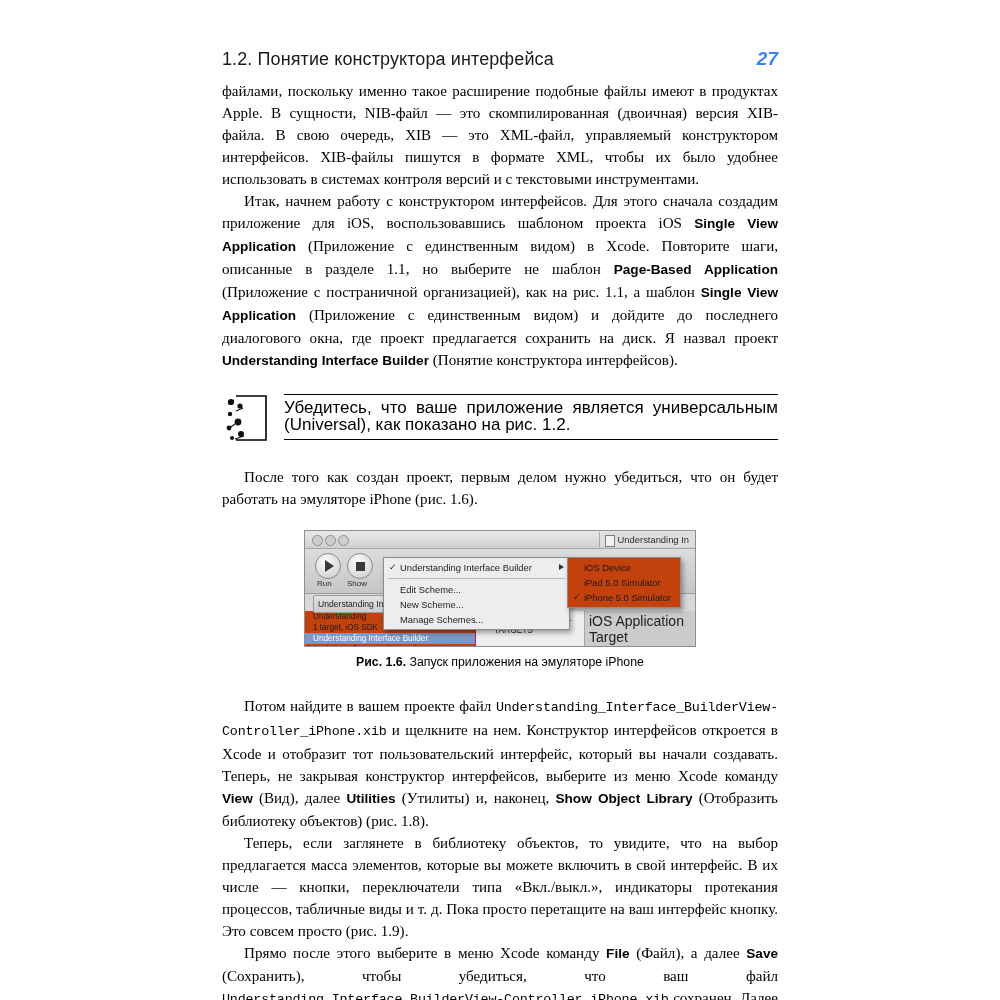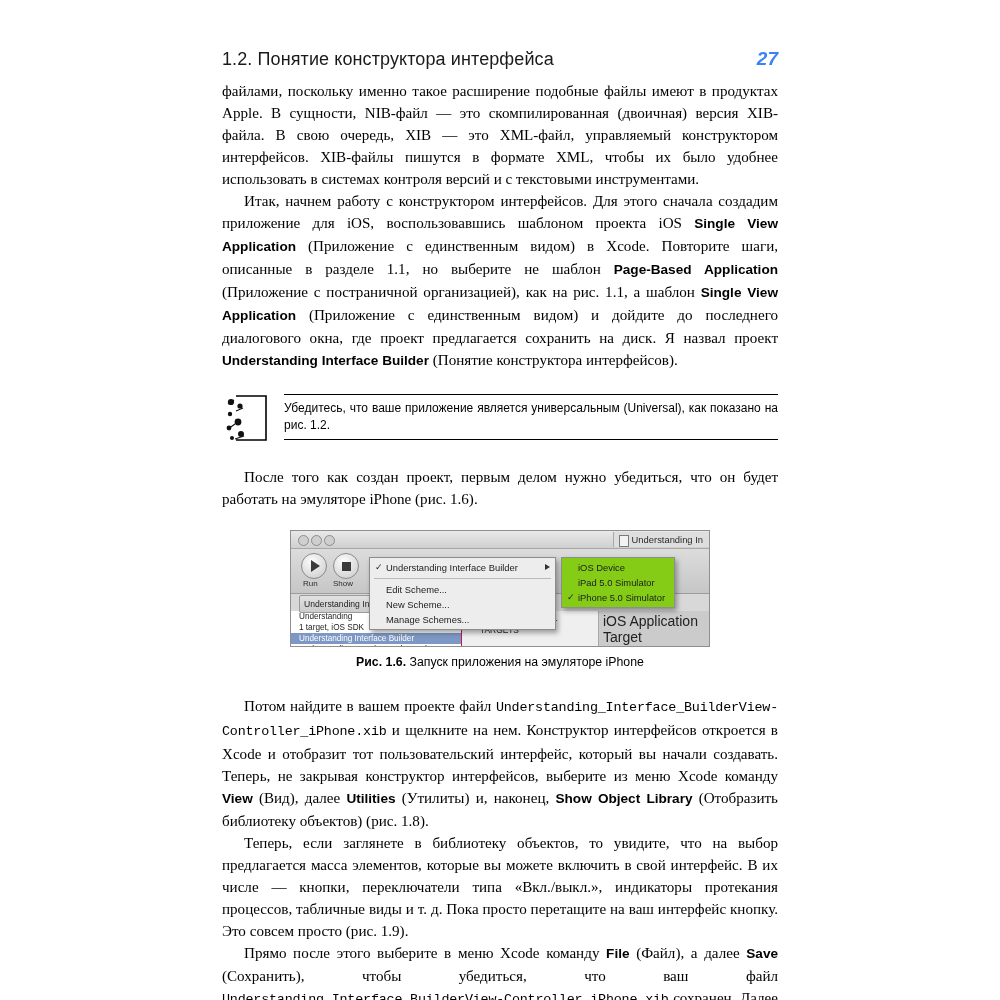--- a/index.html
+++ b/index.html
@@ -78,21 +78,21 @@
     padding-left: 62px;
     min-height: 52px;
   }
   .note-rules {
     border-top: 1.6px solid #000;
     border-bottom: 1.6px solid #000;
     padding: 5px 0 6px 0;
   }
   .note-text {
     font-family: "Liberation Sans", sans-serif;
-    font-size: 12px;
+    font-size: 17px;
     line-height: 16.5px;
     text-align: justify;
   }
   .note-icon {
     position: absolute;
     left: 0;
     top: -2px;
     width: 52px;
     height: 54px;
   }
@@ -103,21 +103,20 @@
     justify-content: center;
   }
   .screenshot {
     position: relative;
     width: 390px;
     height: 115px;
     background: #d8d8d8;
     border: 1px solid #8f8f8f;
     font-family: "Liberation Sans", sans-serif;
     overflow: hidden;
-    padding-left: 28px;
   }
   .ss-titlebar {
     position: absolute;
     left: 0; top: 0;
     width: 100%;
     height: 17px;
     background: linear-gradient(#e9e9e9, #cfcfcf);
     border-bottom: 1px solid #a8a8a8;
   }
   .traffic {
@@ -237,31 +236,30 @@
   }
   .ss-menu-sep {
     height: 1px;
     background: #b9b9b9;
     margin: 3px 4px;
   }
   .ss-submenu {
     position: absolute;
     left: 262px; top: 26px;
     width: 112px;
-    background: #84cc16;
+    background: #c2410c;
     border: 1px solid #8d8d8d;
     box-shadow: 2px 3px 5px rgba(0,0,0,0.35);
     padding: 2px 0;
-    margin-left: 8px;
   }
   .ss-nav {
     position: absolute;
     left: 0; top: 80px;
     width: 170px; bottom: 0;
-    background: #ffffff;
+    background: #c2410c;
     border-right: 1px solid #be185d;
     font-size: 8.2px;
     color: #1d1d1d;
   }
   .ss-nav-row {
     padding: 1px 0 1px 8px;
     white-space: nowrap;
     overflow: hidden;
   }
   .ss-nav-row.sel {

